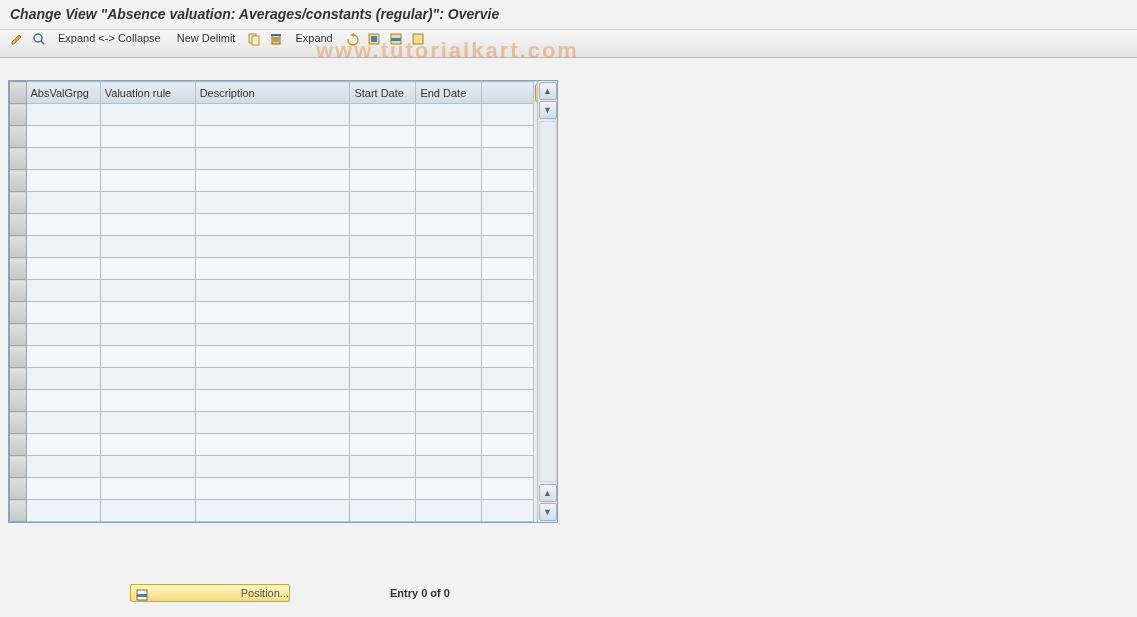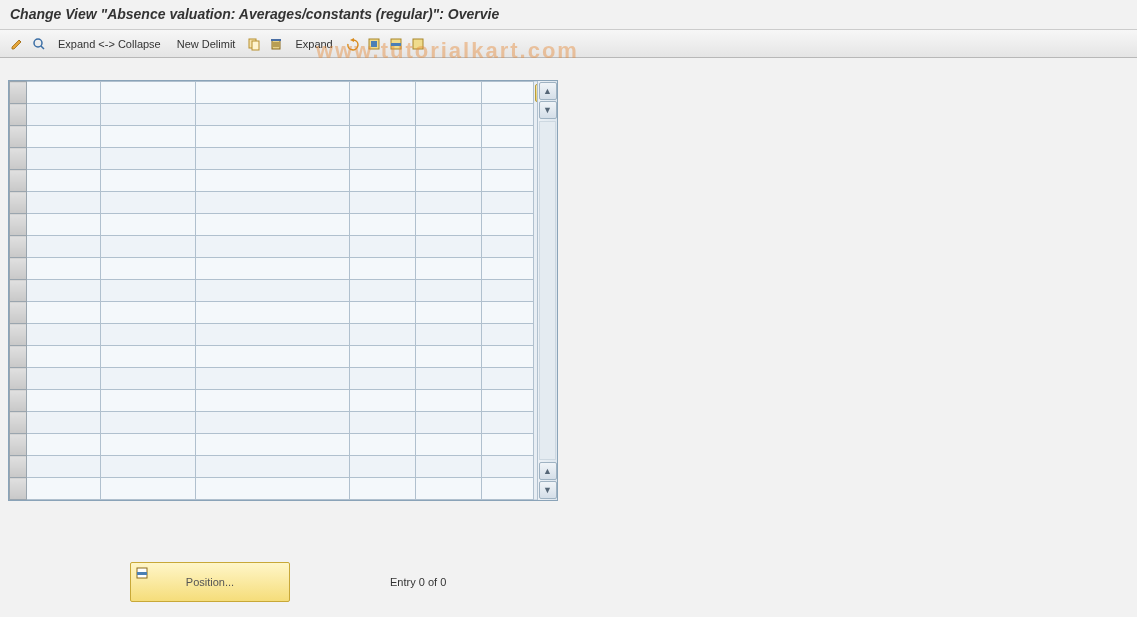--- a/index.html
+++ b/index.html
@@ -16,21 +16,20 @@
       font-style: italic;
       font-weight: bold;
       font-size: 14px;
       color: #333;
       background: #f2f2f2;
       border-bottom: 1px solid #ccc;
     }
     .toolbar {
       height: 28px;
       display: flex;
-      align-items: center;
       padding: 0 8px;
       gap: 4px;
       background: linear-gradient(#f7f7f7,#e5e5e5);
       border-bottom: 1px solid #b8b8b8;
       font-size: 11px;
     }
     .tb-icon {
       width: 18px; height: 18px;
       display: inline-flex;
       align-items: center;
@@ -135,38 +134,38 @@
     .footer-zone{
       position:absolute;
       left:130px;
       bottom:15px;
       display:flex;
       align-items:center;
       gap: 100px;
     }
     .position-btn {
       width: 160px;
-      height:40px;
+      height:18px;
       background: linear-gradient(#fff6c8,#f5dd7a);
       border:1px solid #c8a838;
       border-radius:2px;
       display:flex;
       align-items:center;
-      justify-content:center;
+      justify-content:flex-end;
       font-size:11px;
       color:#555;
       cursor:pointer;
       position:relative;
     }
     .position-icon{
       position:absolute;left:3px;top:2px;
       width:16px;height:16px;
       display:flex;align-items:center;justify-content:center;
     }
-    .entry-text{ font-size:11px; color:#333; }
+    .entry-text{ font-size:11px; color:#333;font-weight:bold; }
     svg { display:block; }
   </style>
 </head>
 <body>
 
 <div class="title-bar">Change View "Absence valuation: Averages/constants (regular)": Overvie</div>
 
 <div class="toolbar">
   <span class="tb-icon">
     <svg width="14" height="14" viewBox="0 0 14 14">
@@ -240,20 +239,29 @@
       <div class="vs-btn">▲</div>
       <div class="vs-btn">▼</div>
       <div class="vs-track"></div>
       <div class="vs-bottom">
         <div class="vs-btn">▲</div>
         <div class="vs-btn">▼</div>
       </div>
     </div>
 
     <div class="grid">
+      <div class="grid-header">
+        <div class="gh row-sel"></div>
+        <div class="gh col-grp">AbsValGrpg</div>
+        <div class="gh col-rule">Valuation rule</div>
+        <div class="gh col-desc">Description</div>
+        <div class="gh col-sd">Start Date</div>
+        <div class="gh col-ed">End Date</div>
+        <div class="gh col-tail"></div>
+      </div>
 
     <div class="grid-row">
           <div class="gc row-sel"></div>
           <div class="gc col-grp"></div>
           <div class="gc col-rule"></div>
           <div class="gc col-desc"></div>
           <div class="gc col-sd"></div>
           <div class="gc col-ed"></div>
           <div class="gc col-tail"></div>
         </div>

